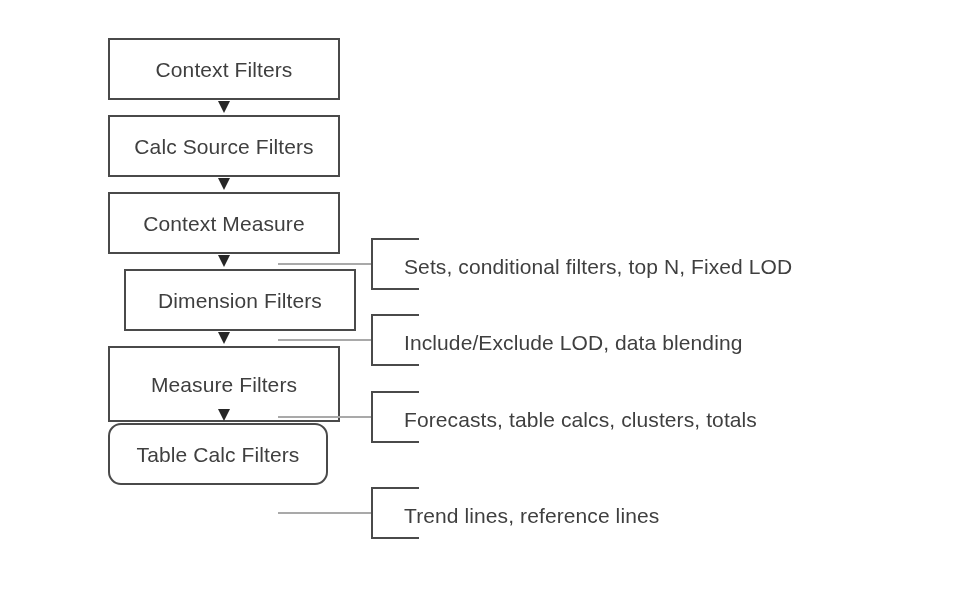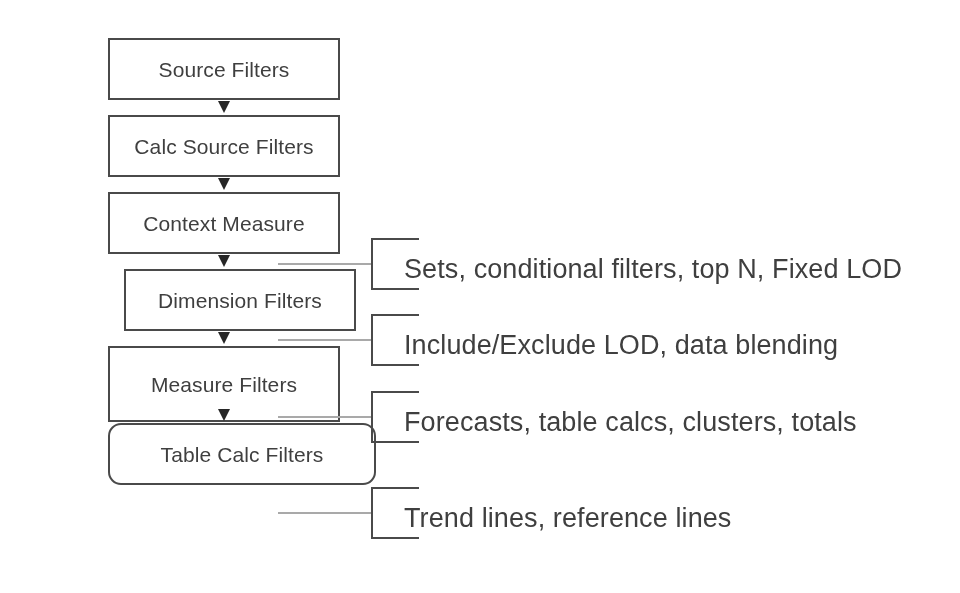--- a/index.html
+++ b/index.html
@@ -63,35 +63,35 @@
     border-right: none;
     background: transparent;
   }
   .callout-leader {
     position: absolute;
     height: 2px;
     background: #a9a9a9;
   }
   .callout-text {
     position: absolute;
-    font-size: 27px;
+    font-size: 21px;
     font-weight: 400;
     color: #3f3f3f;
     white-space: nowrap;
     line-height: 1;
     letter-spacing: 0.1px;
   }
 </style>
 </head>
 <body>
 
 <div id="canvas">
 
   <div class="flow-box" style="left:108px; top:38px; width:232px; height:62px;">
-    <span class="flow-box-label">Source Filters</span>
+    <span class="flow-box-label">Context Filters</span>
   </div>
 
   <div class="flow-arrow" style="left:218px; top:101px;"></div>
 
   <div class="flow-box" style="left:108px; top:115px; width:232px; height:62px;">
     <span class="flow-box-label">Calc Source Filters</span>
   </div>
 
   <div class="flow-arrow" style="left:218px; top:178px;"></div>
 
@@ -106,21 +106,21 @@
   </div>
 
   <div class="flow-arrow" style="left:218px; top:332px;"></div>
 
   <div class="flow-box" style="left:108px; top:346px; width:232px; height:76px;">
     <span class="flow-box-label">Measure Filters</span>
   </div>
 
   <div class="flow-arrow" style="left:218px; top:409px;"></div>
 
-  <div class="flow-box" style="left:108px; top:423px; width:268px; height:62px;border-radius:13px;">
+  <div class="flow-box" style="left:108px; top:423px; width:220px; height:62px;border-radius:13px;">
     <span class="flow-box-label">Table Calc Filters</span>
   </div>
 
   <div class="callout" style="left:371px; top:238px; width:560px; height:52px;">
     <div class="callout-leader" style="left:-93px; top:25px; width:93px;"></div>
     <div class="callout-bracket"></div>
     <span class="callout-text" style="left:33px; top:18px;">Sets, conditional filters, top N, Fixed LOD</span>
   </div>
 
   <div class="callout" style="left:371px; top:314px; width:560px; height:52px;">

